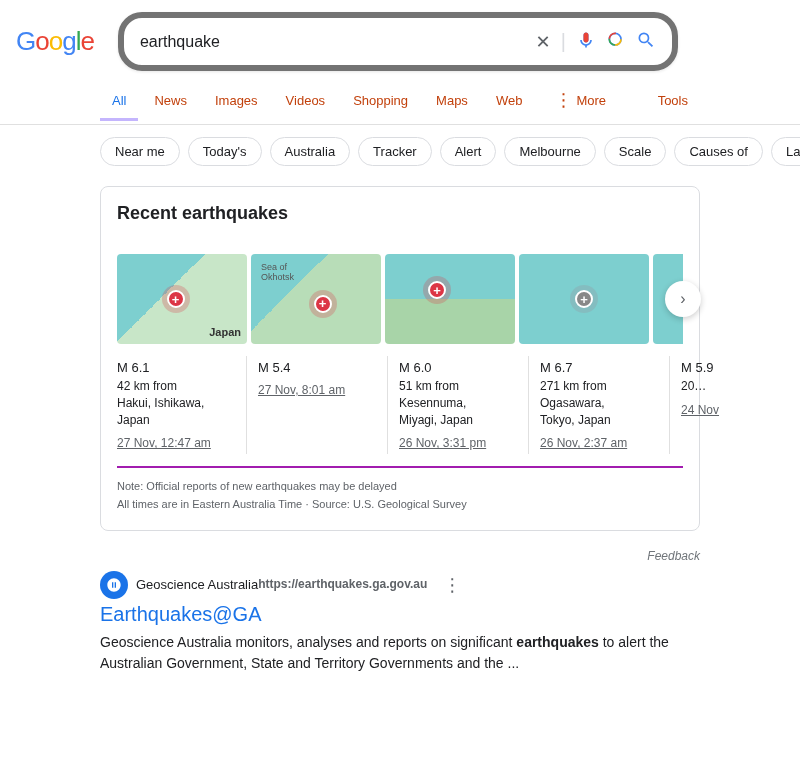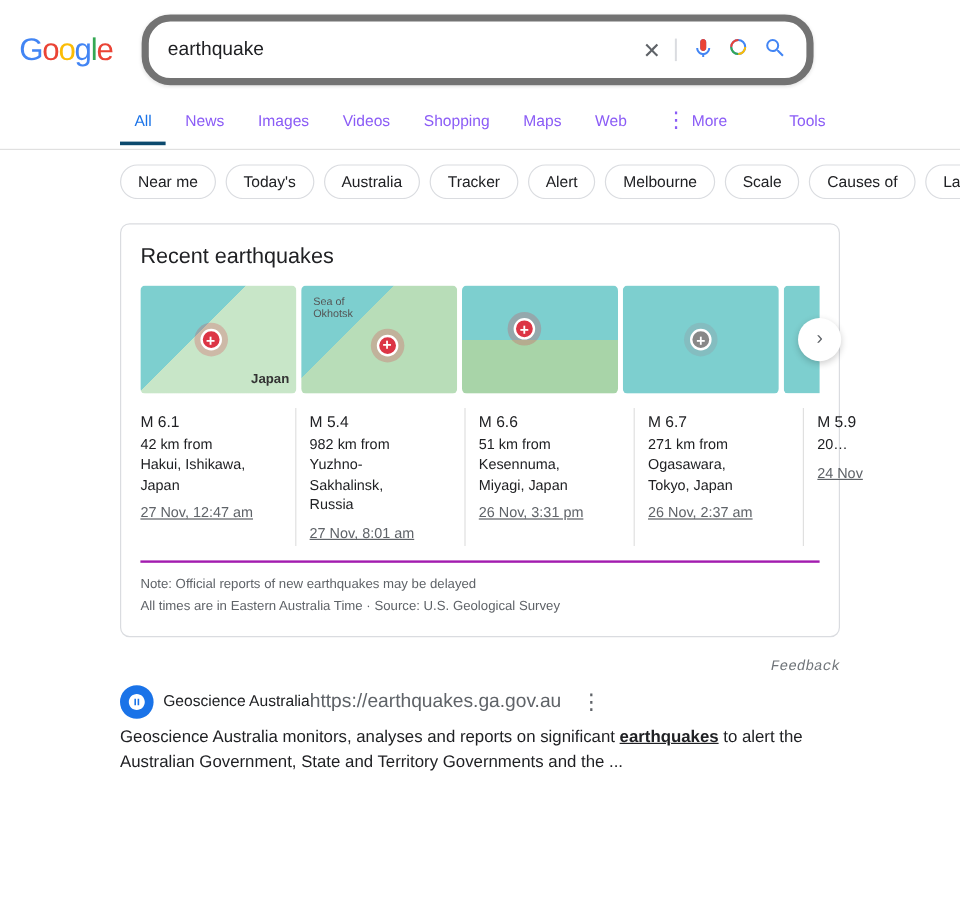--- a/index.html
+++ b/index.html
@@ -12,35 +12,35 @@
     .g-red { color: #EA4335; }
     .g-yellow { color: #FBBC05; }
     .g-green { color: #34A853; }
 
     .search-bar { display: flex; align-items: center; border: 6px solid #737373; border-radius: 24px; padding: 12px 16px; flex: 1; max-width: 560px; gap: 8px; box-shadow: 0 1px 3px rgba(0,0,0,0.1); }
     .search-input { border: none; outline: none; font-size: 16px; flex: 1; color: #202124; }
     .search-icon-area { display: flex; align-items: center; gap: 10px; }
 
     
     .nav-tabs { display: flex; align-items: center; border-bottom: 1px solid #e0e0e0; padding: 0 100px 0 100px; gap: 4px; }
-    .nav-tab { padding: 10px 12px; font-size: 13px; color: #8b5cf6; cursor: pointer; border-bottom: 3px solid transparent; display: flex; align-items: center; gap: 4px; text-decoration: none; white-space: nowrap; }
-    .nav-tab.active { color: #1a73e8; border-bottom: 3px solid #0c4a6e; }
+    .nav-tab { padding: 10px 12px; font-size: 13px; color: #c2410c; cursor: pointer; border-bottom: 3px solid transparent; display: flex; align-items: center; gap: 4px; text-decoration: none; white-space: nowrap; }
+    .nav-tab.active { color: #1a73e8; border-bottom: 3px solid #c4b5fd; }
     .nav-tab-more { margin-left: 4px; }
     .tools-tab { margin-left: auto; }
 
     
     .filter-row { display: flex; align-items: flex-start; padding: 12px 100px; gap: 8px; overflow-x: auto; }
     .filter-pill { border: 1px solid #dadce0; border-radius: 20px; padding: 6px 14px; font-size: 13px; color: #202124; cursor: pointer; white-space: nowrap; background: #fff; }
 
     
     .main-content { padding: 8px 100px; }
 
     
     .eq-card { border: 1px solid #dadce0; border-radius: 8px; padding: 16px; margin-bottom: 16px; }
-    .eq-card-title { font-size: 18px; font-weight: 400; margin-bottom: 14px; color: #202124; }
+    .eq-card-title { font-size: 18px; font-weight: 700; margin-bottom: 30px; color: #202124; }
     .eq-maps-row { display: flex; gap: 4px; margin-bottom: 12px; overflow: hidden; }
     .eq-map-item { flex: 0 0 130px; }
     .eq-map-img { width: 130px; height: 90px; border-radius: 4px; overflow: hidden; position: relative; }
 
     
     .map-bg { width: 100%; height: 100%; position: relative; }
     .map-japan { background: linear-gradient(135deg, #7dcfcf 0%, #7dcfcf 40%, #c8e6c8 40%, #c8e6c8 100%); }
     .map-russia { background: linear-gradient(135deg, #7dcfcf 0%, #7dcfcf 35%, #b8ddb8 35%, #b8ddb8 100%); }
     .map-miyagi { background: linear-gradient(180deg, #7dcfcf 0%, #7dcfcf 50%, #a8d4a8 50%); }
     .map-tokyo { background: #7dcfcf; }
@@ -58,35 +58,35 @@
     .eq-magnitude { font-size: 13px; font-weight: 500; color: #202124; margin-bottom: 3px; }
     .eq-location { font-size: 12px; color: #202124; margin-bottom: 6px; line-height: 1.4; }
     .eq-date { font-size: 12px; color: #5f6368; margin-top: 8px; text-decoration: underline; }
     .eq-note { font-size: 11px; color: #5f6368; margin-top: 12px; line-height: 1.6; border-top: 2px solid #a21caf; padding-top: 10px; }
 
     
     .eq-next-arrow { position: absolute; right: -20px; top: 50%; transform: translateY(-50%); width: 36px; height: 36px; background: white; border-radius: 50%; display: flex; align-items: center; justify-content: center; box-shadow: 0 2px 6px rgba(0,0,0,0.2); cursor: pointer; font-size: 16px; color: #5f6368; }
     .eq-maps-container { position: relative; }
 
     
-    .feedback-row { text-align: right; margin-bottom: 8px; font-family: Liberation Mono, monospace; }
+    .feedback-row { text-align: right; margin-bottom: 8px; }
     .feedback-link { font-size: 12px; color: #70757a; font-style: italic; cursor: pointer; }
 
     
     .search-result { margin-top: 8px; }
     .result-source { display: flex; align-items: center; gap: 8px; margin-bottom: 4px; }
     .result-favicon { width: 28px; height: 28px; background: #1a73e8; border-radius: 50%; display: flex; align-items: center; justify-content: center; }
     .result-favicon svg { width: 16px; height: 16px; fill: white; }
     .result-source-info { display: flex; flex-direction: row; }
     .result-site-name { font-size: 13px; color: #202124; font-weight: 500; }
-    .result-url { font-size: 16px; color: #5f6368; }
+    .result-url { font-size: 12px; color: #5f6368; font-weight: bold; }
     .result-more-btn { margin-left: 8px; color: #5f6368; cursor: pointer; font-size: 18px; }
     .result-title { font-size: 20px; color: #1a73e8; cursor: pointer; margin-bottom: 6px; }
     .result-desc { font-size: 14px; color: #202124; line-height: 1.5; }
-    .result-desc strong { font-weight: 700; text-decoration: underline; }
+    .result-desc strong { font-weight: 700; }
   </style>
 </head>
 <body>
 
 <div class="header">
   <div class="google-logo">
     <span class="g-blue">G</span>
       <span class="g-red">o</span>
       <span class="g-yellow">o</span>
       <span class="g-blue">g</span>
@@ -221,26 +221,25 @@
     <div class="eq-details-row">
 
       <div class="eq-detail-item">
         <div class="eq-magnitude">M 6.1</div>
         <div class="eq-location">42 km from<br>Hakui, Ishikawa,<br>Japan</div>
         <div class="eq-date">27 Nov, 12:47 am</div>
       </div>
 
       <div class="eq-detail-item">
         <div class="eq-magnitude">M 5.4</div>
-        <div class="eq-location">982 km from<br>Yuzhno-<br>Sakhalinsk,<br>Russia</div>
         <div class="eq-date">27 Nov, 8:01 am</div>
       </div>
 
       <div class="eq-detail-item">
-        <div class="eq-magnitude">M 6.6</div>
+        <div class="eq-magnitude">M 6.0</div>
         <div class="eq-location">51 km from<br>Kesennuma,<br>Miyagi, Japan</div>
         <div class="eq-date">26 Nov, 3:31 pm</div>
       </div>
 
       <div class="eq-detail-item">
         <div class="eq-magnitude">M 6.7</div>
         <div class="eq-location">271 km from<br>Ogasawara,<br>Tokyo, Japan</div>
         <div class="eq-date">26 Nov, 2:37 am</div>
       </div>
 
@@ -269,18 +268,19 @@
             <circle cx="12" cy="12" r="10" fill="#1a73e8"></circle>
             <path d="M12 2C6.48 2 2 6.48 2 12s4.48 10 10 10 10-4.48 10-10S17.52 2 12 2zm-1 14H9V8h2v8zm4 0h-2V8h2v8z" fill="white"></path>
           </svg>
       </div>
       <div class="result-source-info">
         <span class="result-site-name">Geoscience Australia</span>
         <span class="result-url">https://earthquakes.ga.gov.au</span>
       </div>
       <span class="result-more-btn">⋮</span>
     </div>
+    <div class="result-title">Earthquakes@GA</div>
     <div class="result-desc">
       Geoscience Australia monitors, analyses and reports on significant <strong>earthquakes</strong> to alert the Australian Government, State and Territory Governments and the ...
     </div>
   </div>
 
 </div>
 
 </body></html>

